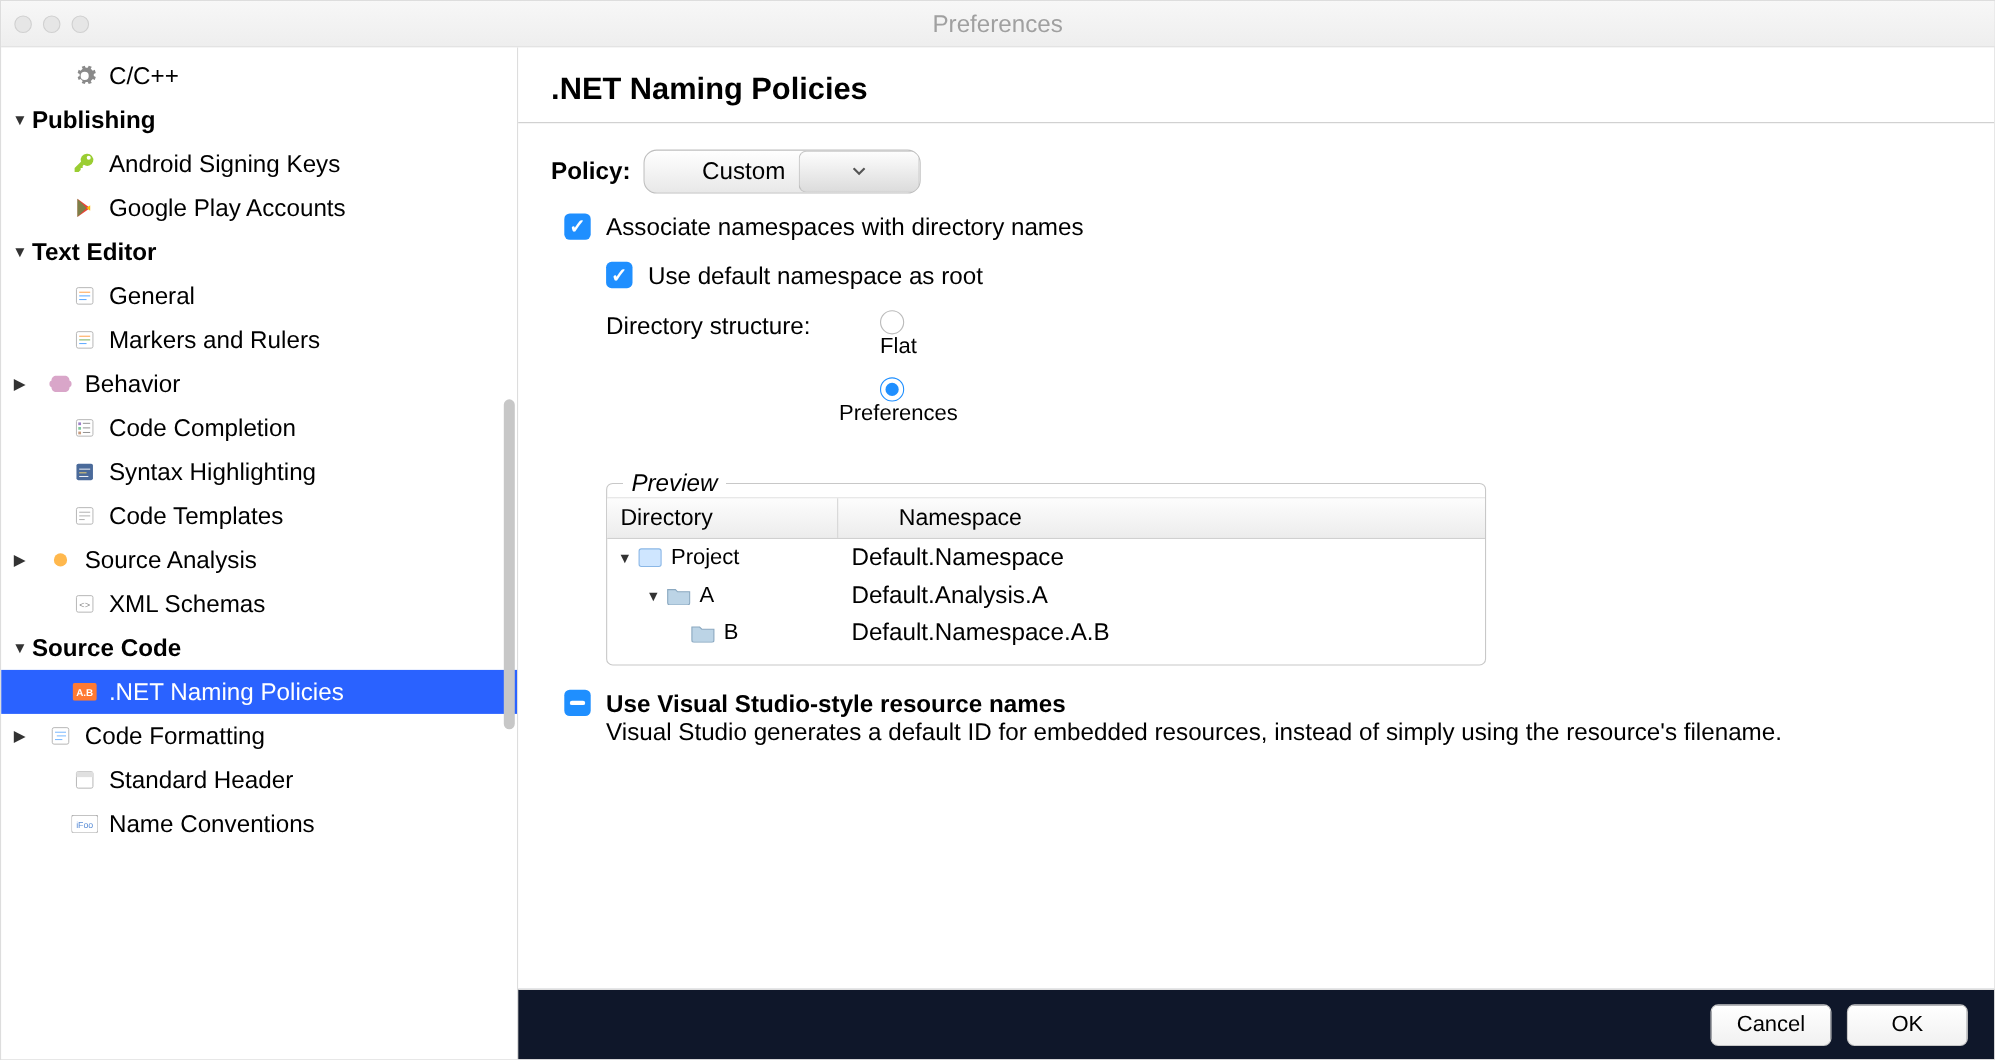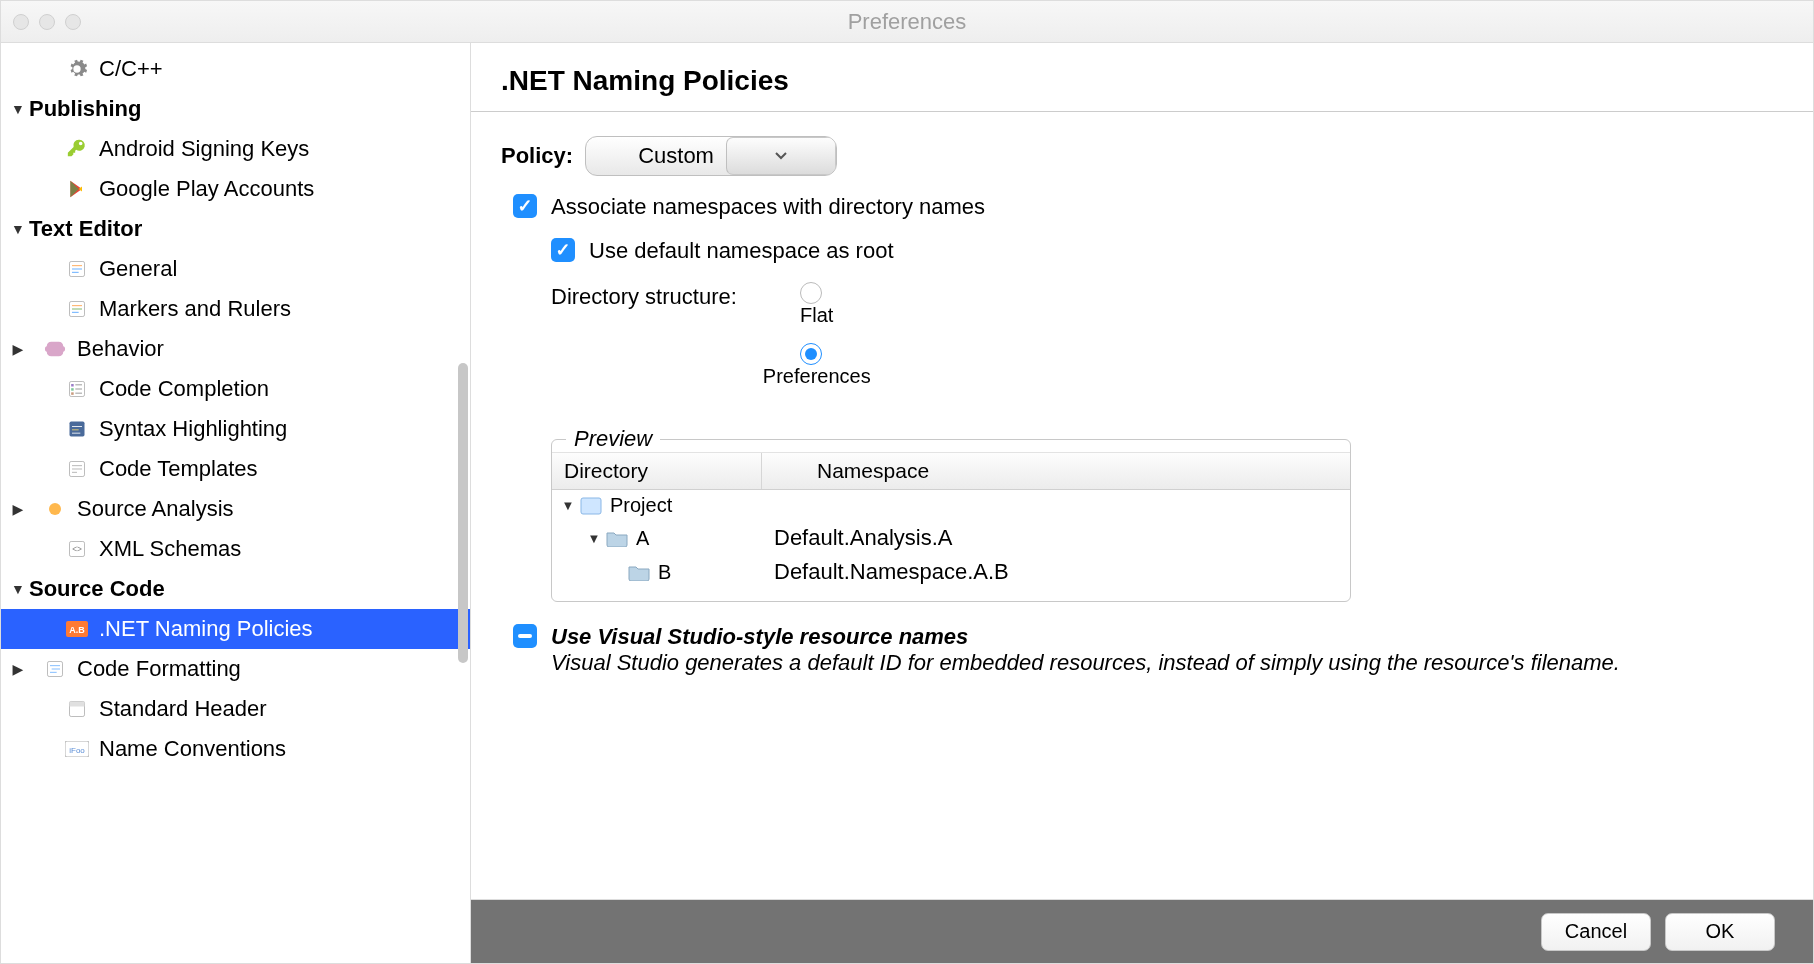--- a/index.html
+++ b/index.html
@@ -104,28 +104,28 @@
   fieldset.preview legend { padding: 0 8px; font-size: 22px; margin-left: 14px; font-style: italic;}
   .tbl-head { display:flex; background:linear-gradient(#fdfdfd,#ececec); border-bottom:1px solid #d0d0d0; border-top:1px solid #e3e3e3;gap:43px;}
   .tbl-head div { padding: 6px 12px; font-size:21px; }
   .col-dir { width: 210px; border-right:1px solid #d6d6d6;}
   .col-ns { flex:1; }
   .tbl-row { display:flex; padding: 4px 0;}
   .tbl-row .col-dir { border-right:none; display:flex; align-items:center;}
   .tbl-row .col-ns { padding-left:12px; font-size:22px;}
   .folder-icon { width:22px; height:18px; margin-right:8px; display:inline-block;}
   .disc { width:16px; text-align:center; font-size:13px; color:#333; margin-right:4px; display:inline-block;}
-  .vs-section { display:flex; align-items:flex-start;font-style:italic; }
+  .vs-section { display:flex; align-items:flex-start; }
   .vs-section .col { display:flex; flex-direction:column; }
   .vs-title { font-weight:bold; font-size:22px; }
   .vs-desc { font-size:22px; }
   .footer {
     height: 64px; border-top:1px solid #ddd;
-    display:flex; justify-content:flex-end; align-items:center; padding-right: 38px; gap:14px;
-    background:#737373;
+    display:flex; justify-content:flex-end; align-items:center; padding-right: 24px; gap:14px;
+    background:#0f172a;
   }
   .btn {
     min-width: 110px; height: 38px; border:1px solid #c8c8c8; border-radius:7px;
     background:linear-gradient(#ffffff,#f1f1f1); font-size:20px; display:flex; align-items:center; justify-content:center;
   }
 </style>
 </head>
 <body>
 
 <div class="window">
@@ -385,20 +385,21 @@
               <div class="col-ns">Namespace</div>
             </div>
             <div class="tbl-row">
               <div class="col-dir" style="padding-left:8px">
                 <span class="disc">▼</span>
                 <span class="folder-icon"><svg width="22" height="18">
                       <rect x="1" y="1" width="20" height="16" rx="2" fill="#cfe6ff" stroke="#8ab7e6"></rect>
                     </svg></span>
                 <span>Project</span>
               </div>
+              <div class="col-ns">Default.Namespace</div>
             </div>
             <div class="tbl-row">
               <div class="col-dir" style="padding-left:34px">
                 <span class="disc">▼</span>
                 <span class="folder-icon"><svg width="22" height="18">
                       <path d="M1 4h7l2 2h11v10a2 2 0 01-2 2H3a2 2 0 01-2-2z" fill="#bcd4e6" stroke="#8aa8c0"></path>
                     </svg></span>
                 <span>A</span>
               </div>
               <div class="col-ns">Default.Analysis.A</div>

